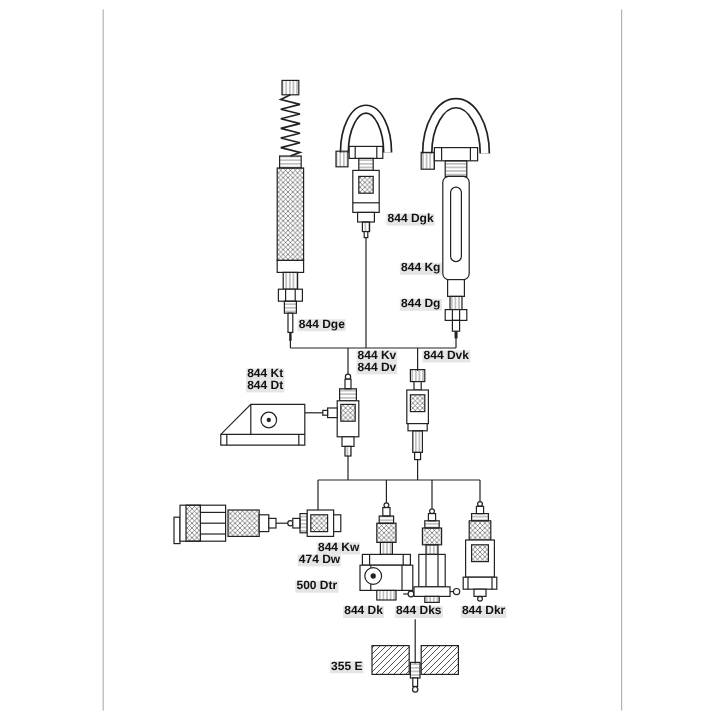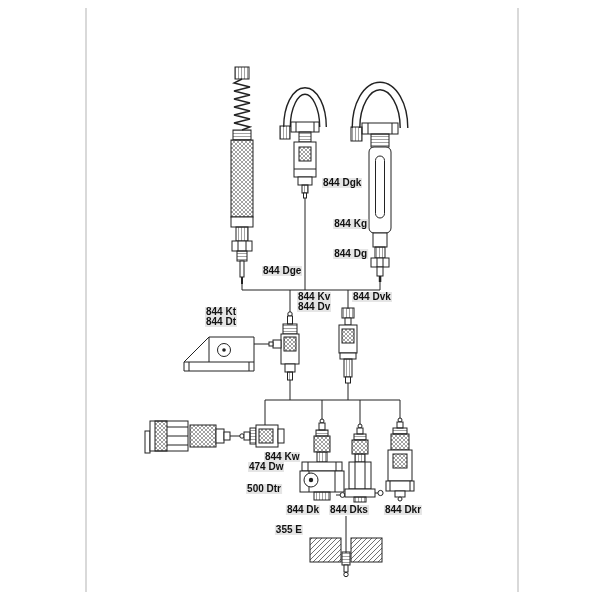--- a/index.html
+++ b/index.html
@@ -221,30 +221,30 @@
 
   <g>
     <rect class="t" x="310" y="538" width="31" height="24"></rect>
     <rect class="t" x="351" y="538" width="31" height="24"></rect>
     <rect class="h" x="342" y="552" width="8" height="13"></rect>
     <rect class="o" x="344" y="565" width="4" height="7"></rect>
     <circle class="o" cx="346" cy="574.5" r="2.2"></circle>
   </g>
 </svg>
 
-<span class="lbl" style="left:262px;top:266px">844 Dge</span>
+<span class="lbl" style="left:248px;top:266px">844 Dge</span>
 <span class="lbl" style="left:322px;top:178px">844 Dgk</span>
 <span class="lbl r" style="left:368px;top:219px">844 Kg</span>
 <span class="lbl r" style="left:368px;top:249px">844 Dg</span>
 <span class="lbl" style="left:297px;top:292px">844 Kv</span>
 <span class="lbl" style="left:297px;top:302px">844 Dv</span>
 <span class="lbl" style="left:352px;top:292px">844 Dvk</span>
 <span class="lbl c" style="left:221px;top:307px">844 Kt</span>
 <span class="lbl c" style="left:221px;top:317px">844 Dt</span>
 <span class="lbl" style="left:264px;top:452px">844 Kw</span>
 <span class="lbl" style="left:248px;top:462px">474 Dw</span>
 <span class="lbl r" style="left:282px;top:484px">500 Dtr</span>
 <span class="lbl c" style="left:303px;top:505px">844 Dk</span>
 <span class="lbl c" style="left:349px;top:505px">844 Dks</span>
 <span class="lbl c" style="left:403px;top:505px">844 Dkr</span>
-<span class="lbl r" style="left:303px;top:525px">355 E</span>
+<span class="lbl r" style="left:303px;top:551px">355 E</span>
 
 </div>
 
 </body></html>

